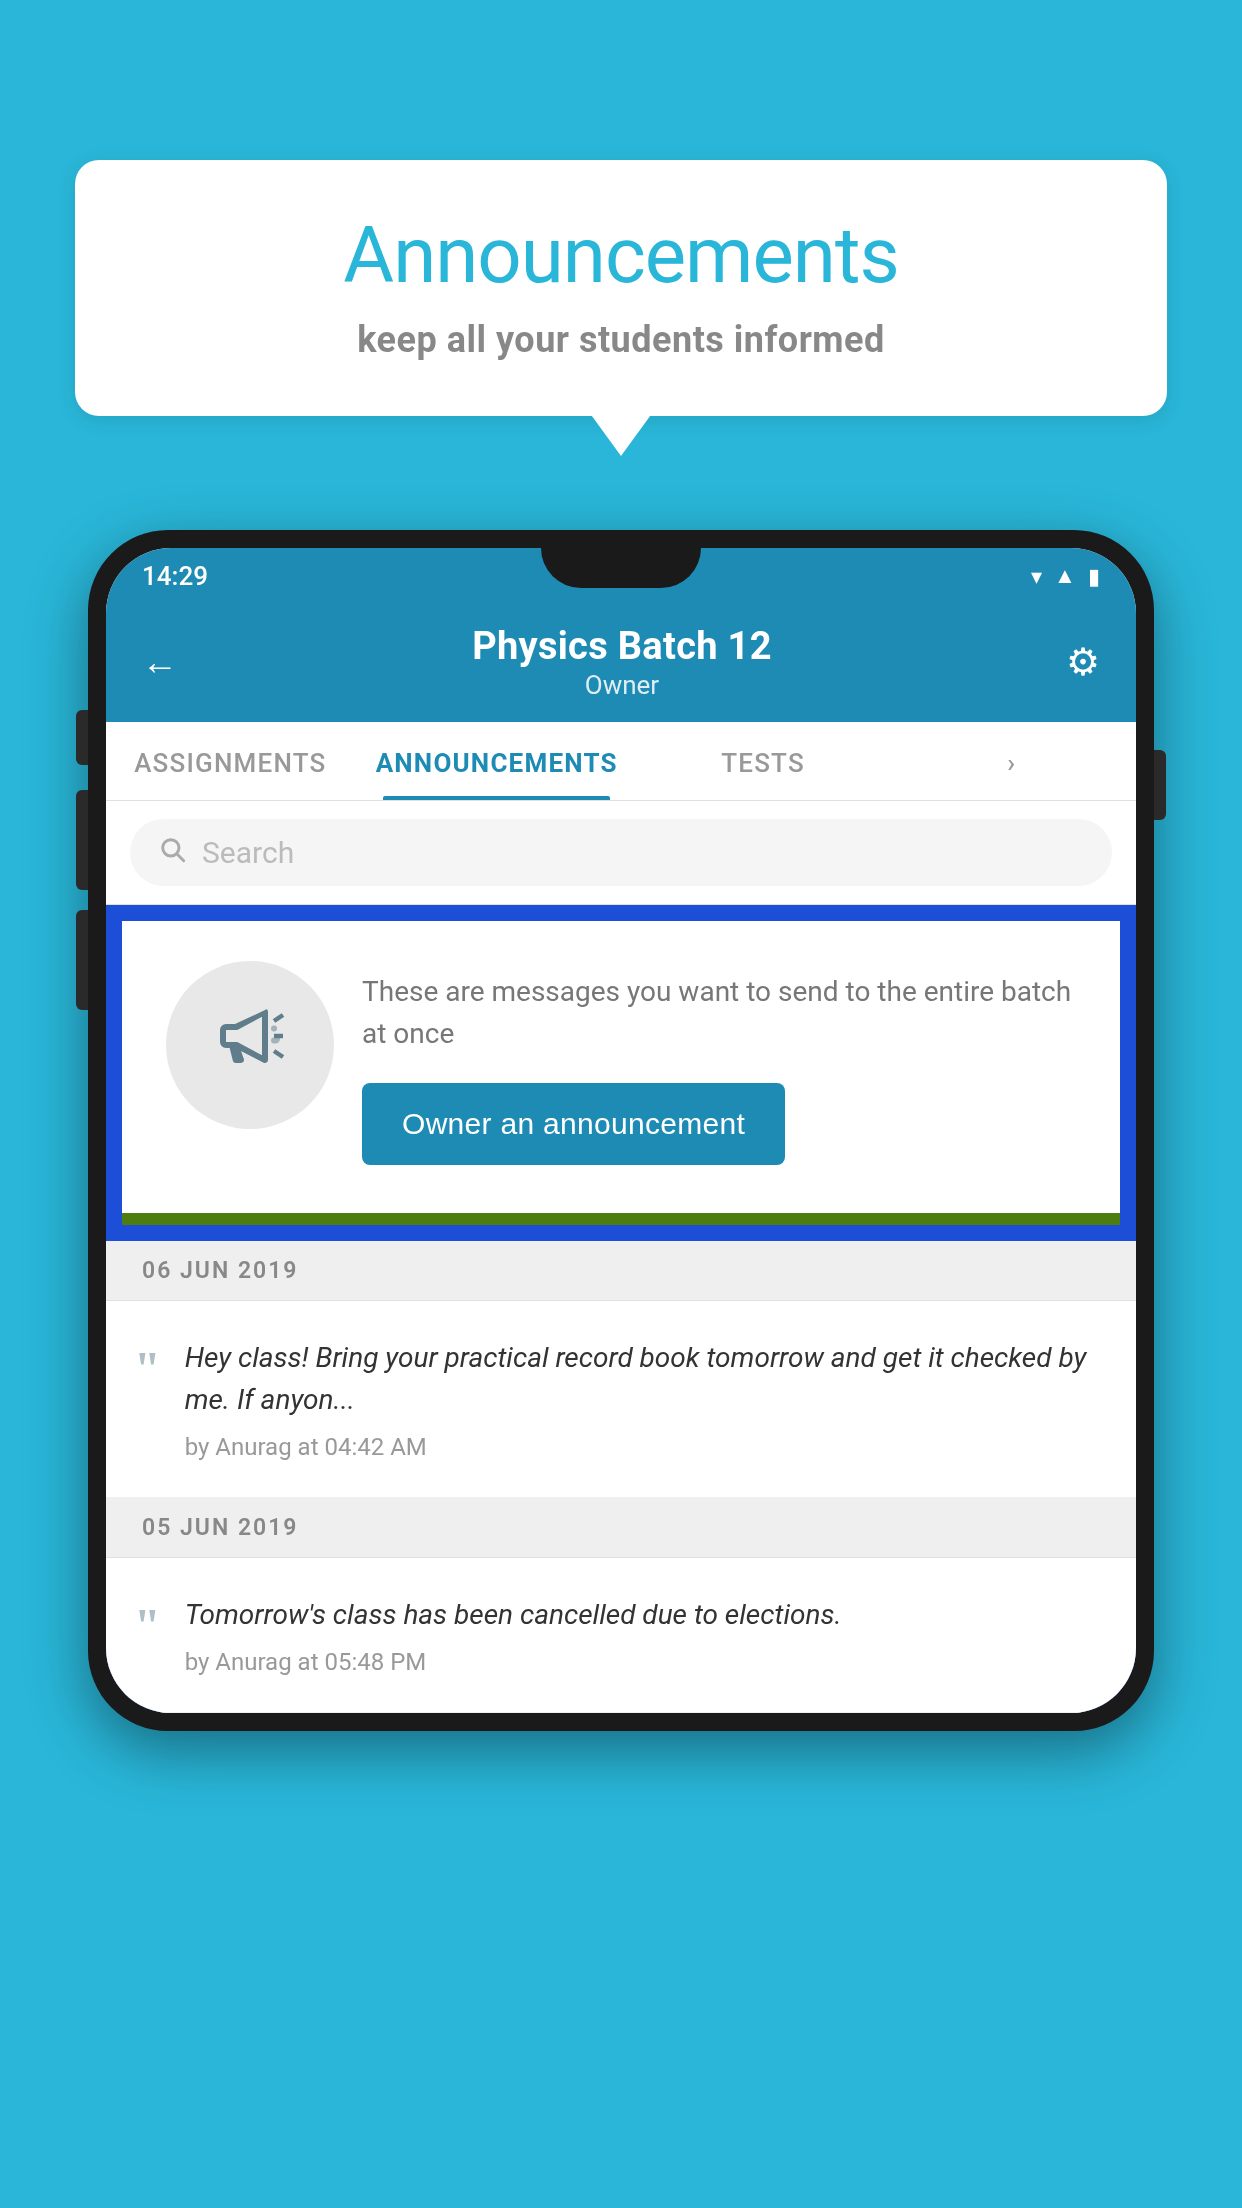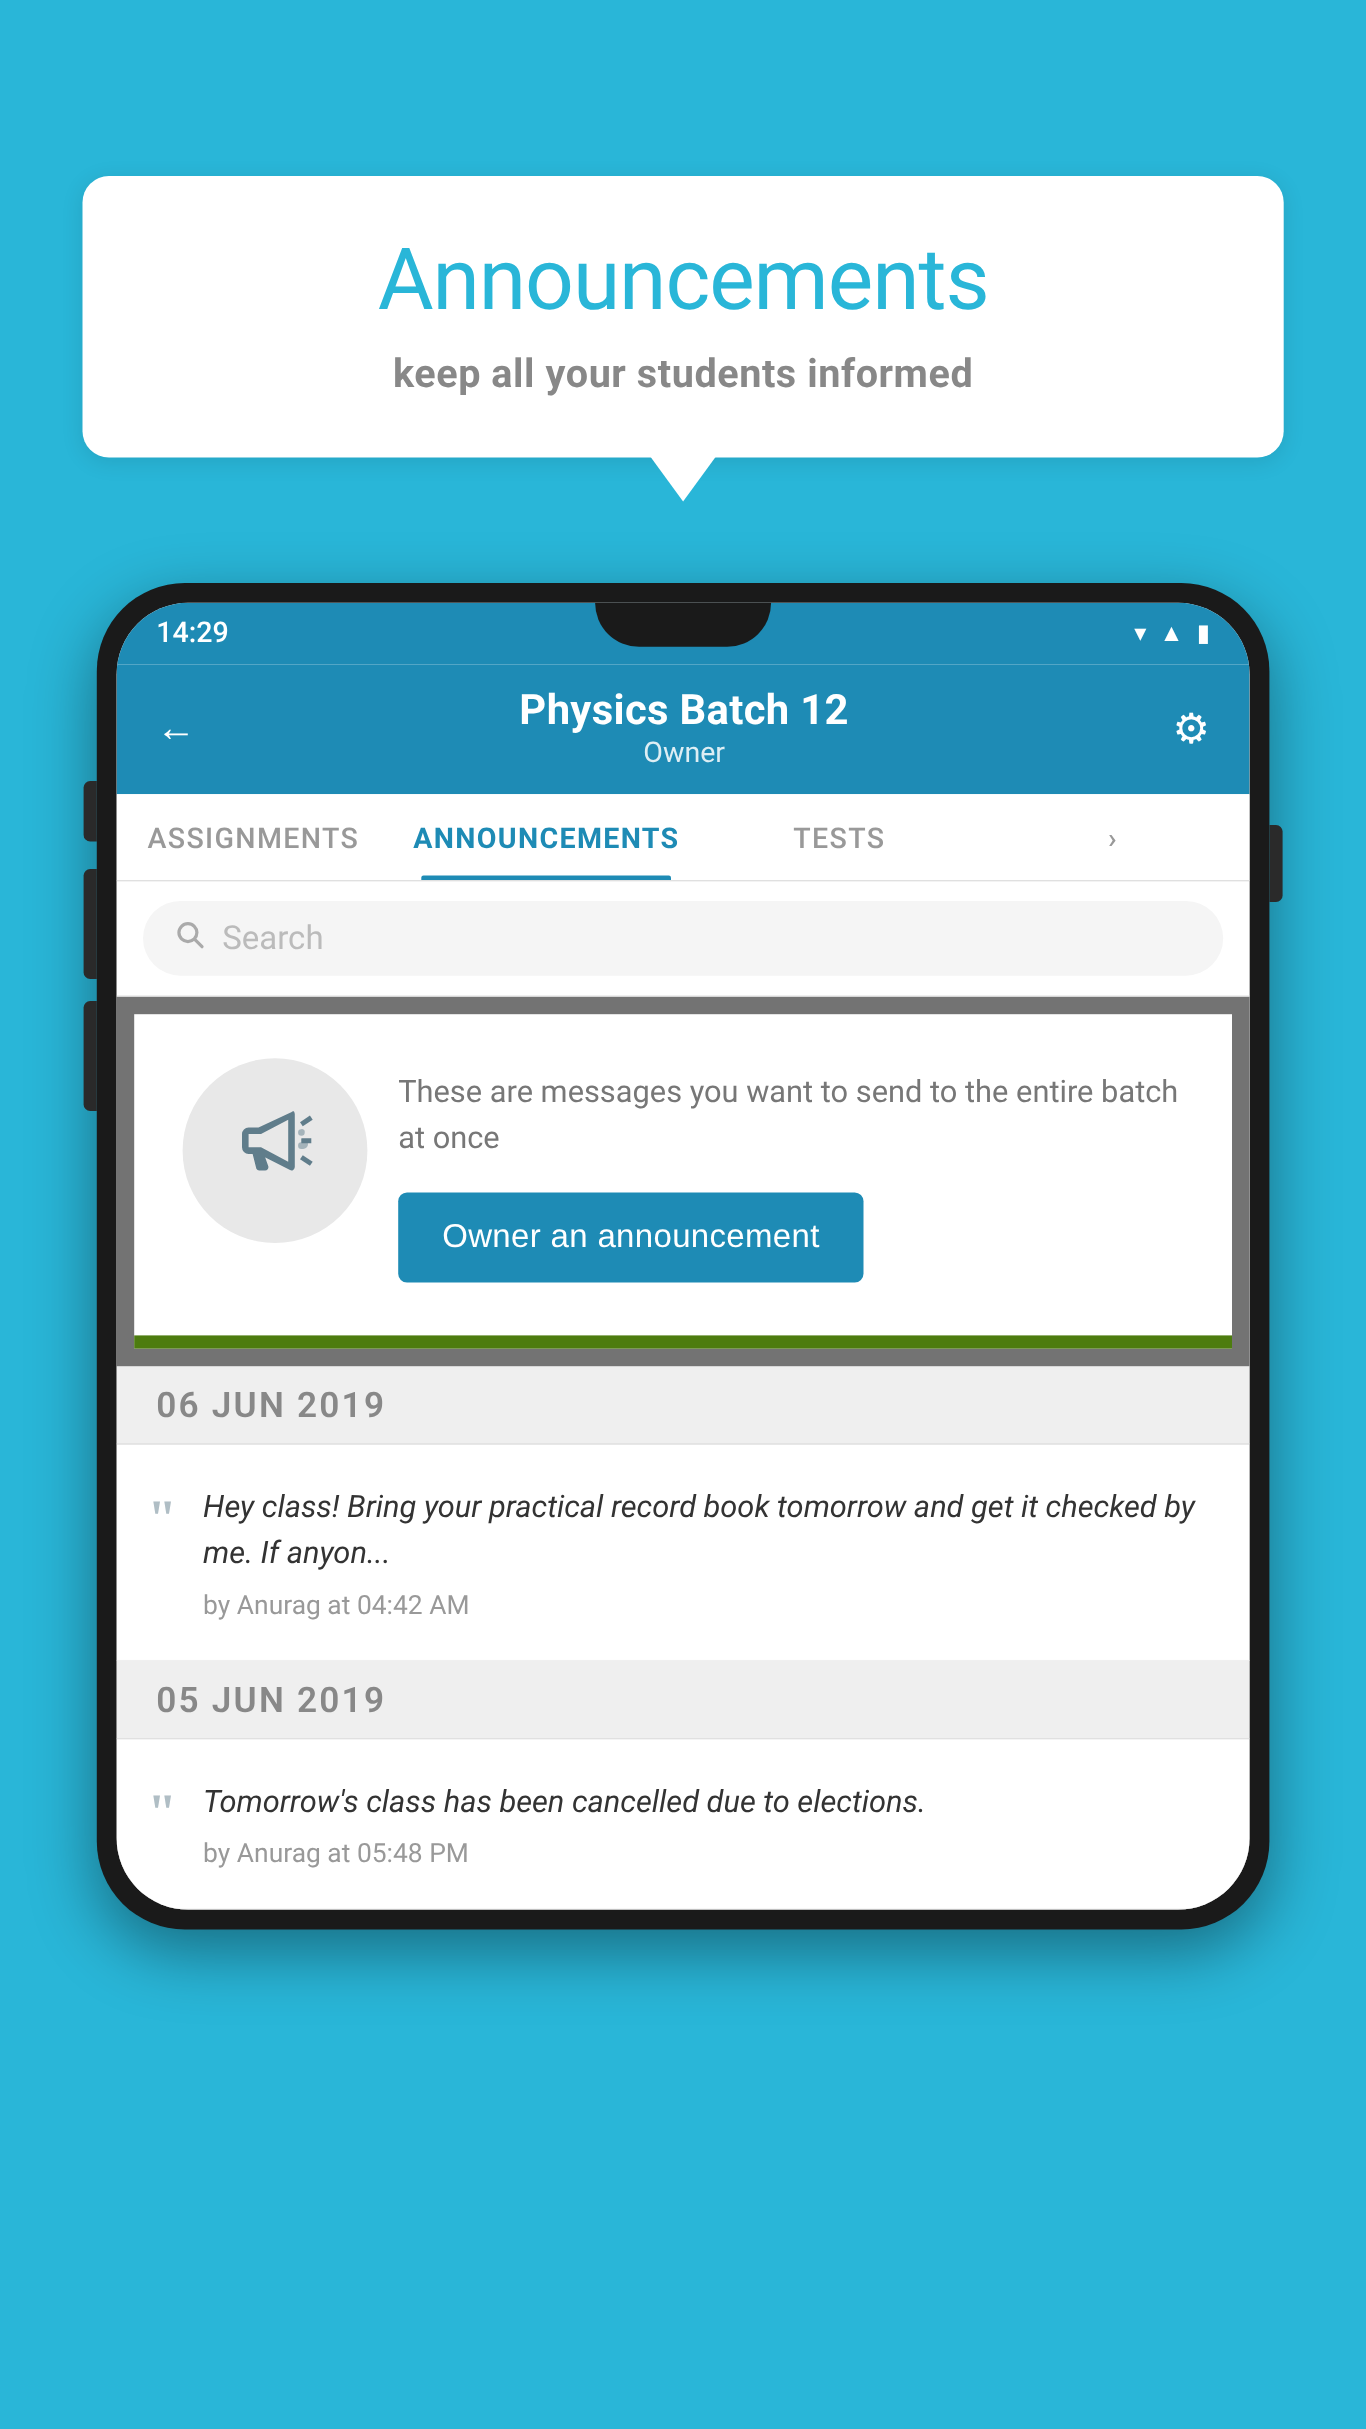--- a/index.html
+++ b/index.html
@@ -176,21 +176,21 @@
       bottom: 0;
       left: 10%;
       right: 10%;
       height: 4px;
       background: #1e8bb5;
       border-radius: 2px 2px 0 0;
     }
 
     
     .content {
-      background: #737373;
+      background: #1d4ed8;
     }
 
     
     .search-container {
       background: white;
       padding: 18px 24px;
       border-bottom: 1px solid #e0e0e0;
     }
     .search-bar {
       background: #f5f5f5;
@@ -253,21 +253,21 @@
       font-size: 30px;
       font-weight: 500;
       cursor: pointer;
       letter-spacing: 0.3px;
     }
 
     
     .date-separator {
       background: #efefef;
       padding: 16px 36px;
-      font-size: 32px;
+      font-size: 23px;
       font-weight: 600;
       color: #888;
       letter-spacing: 2px;
       border-bottom: 1px solid #e0e0e0;
       text-transform: uppercase;
     }
 
     
     .announcement-item {
       background: white;

